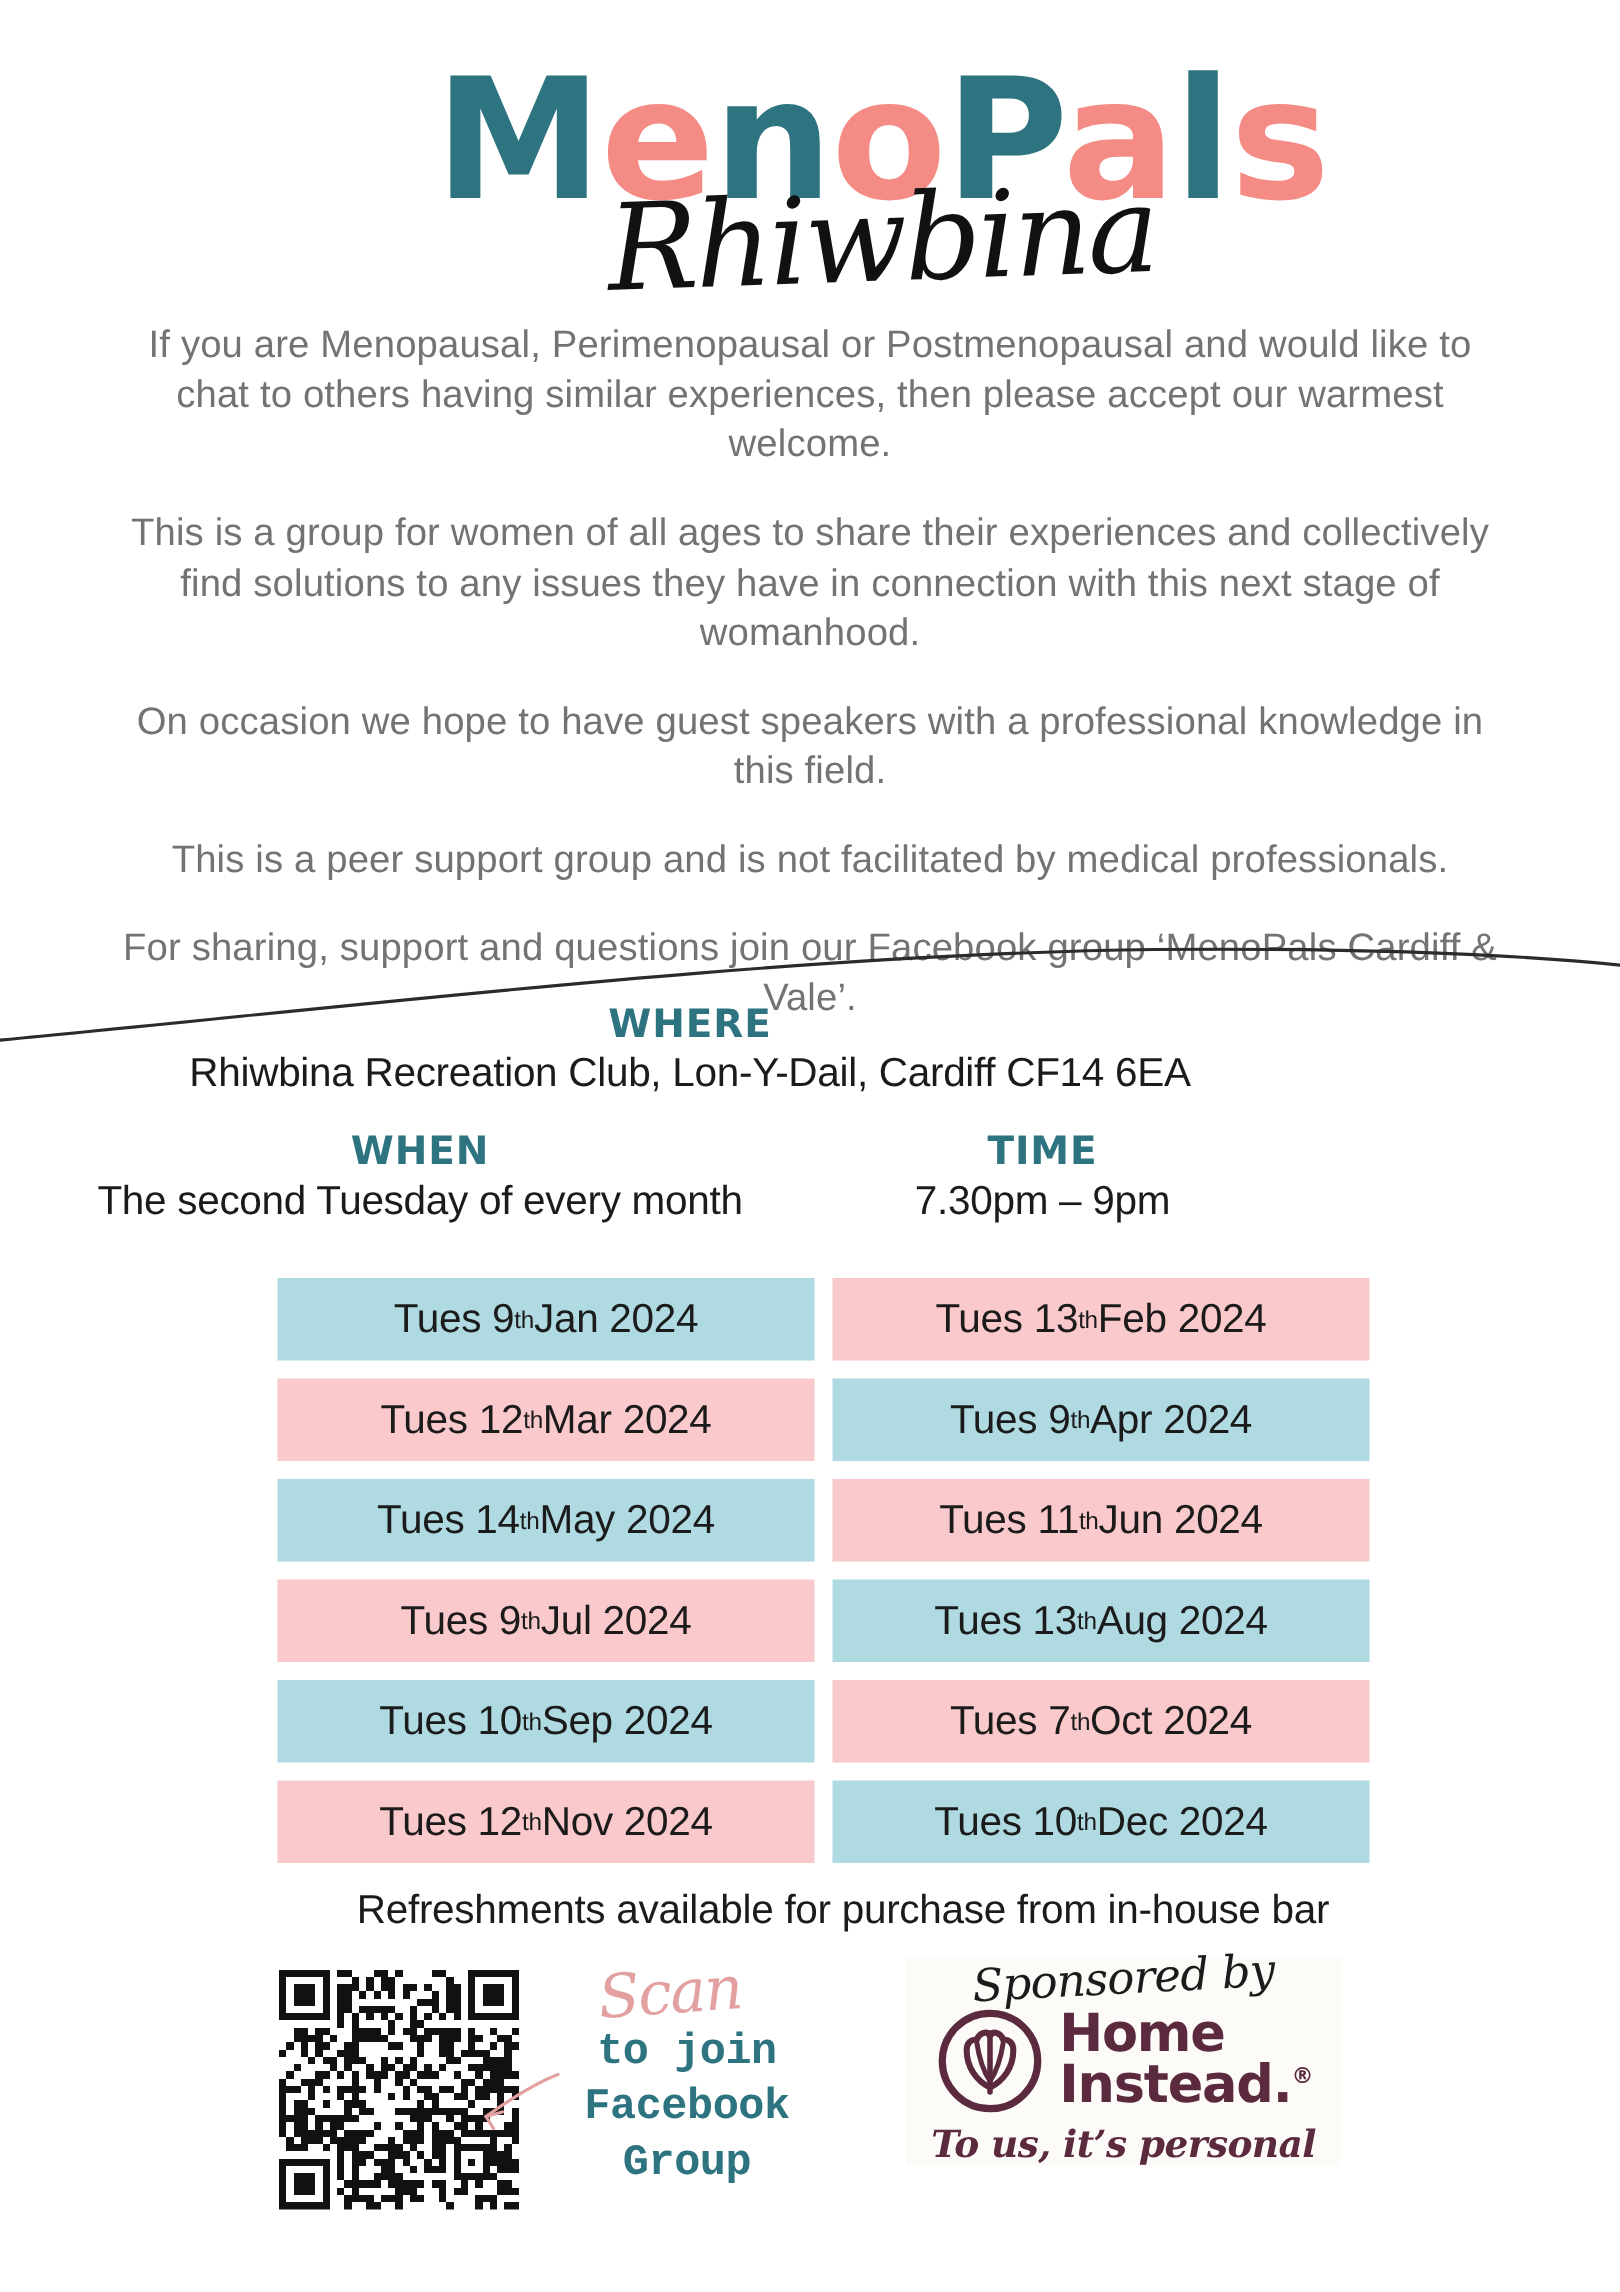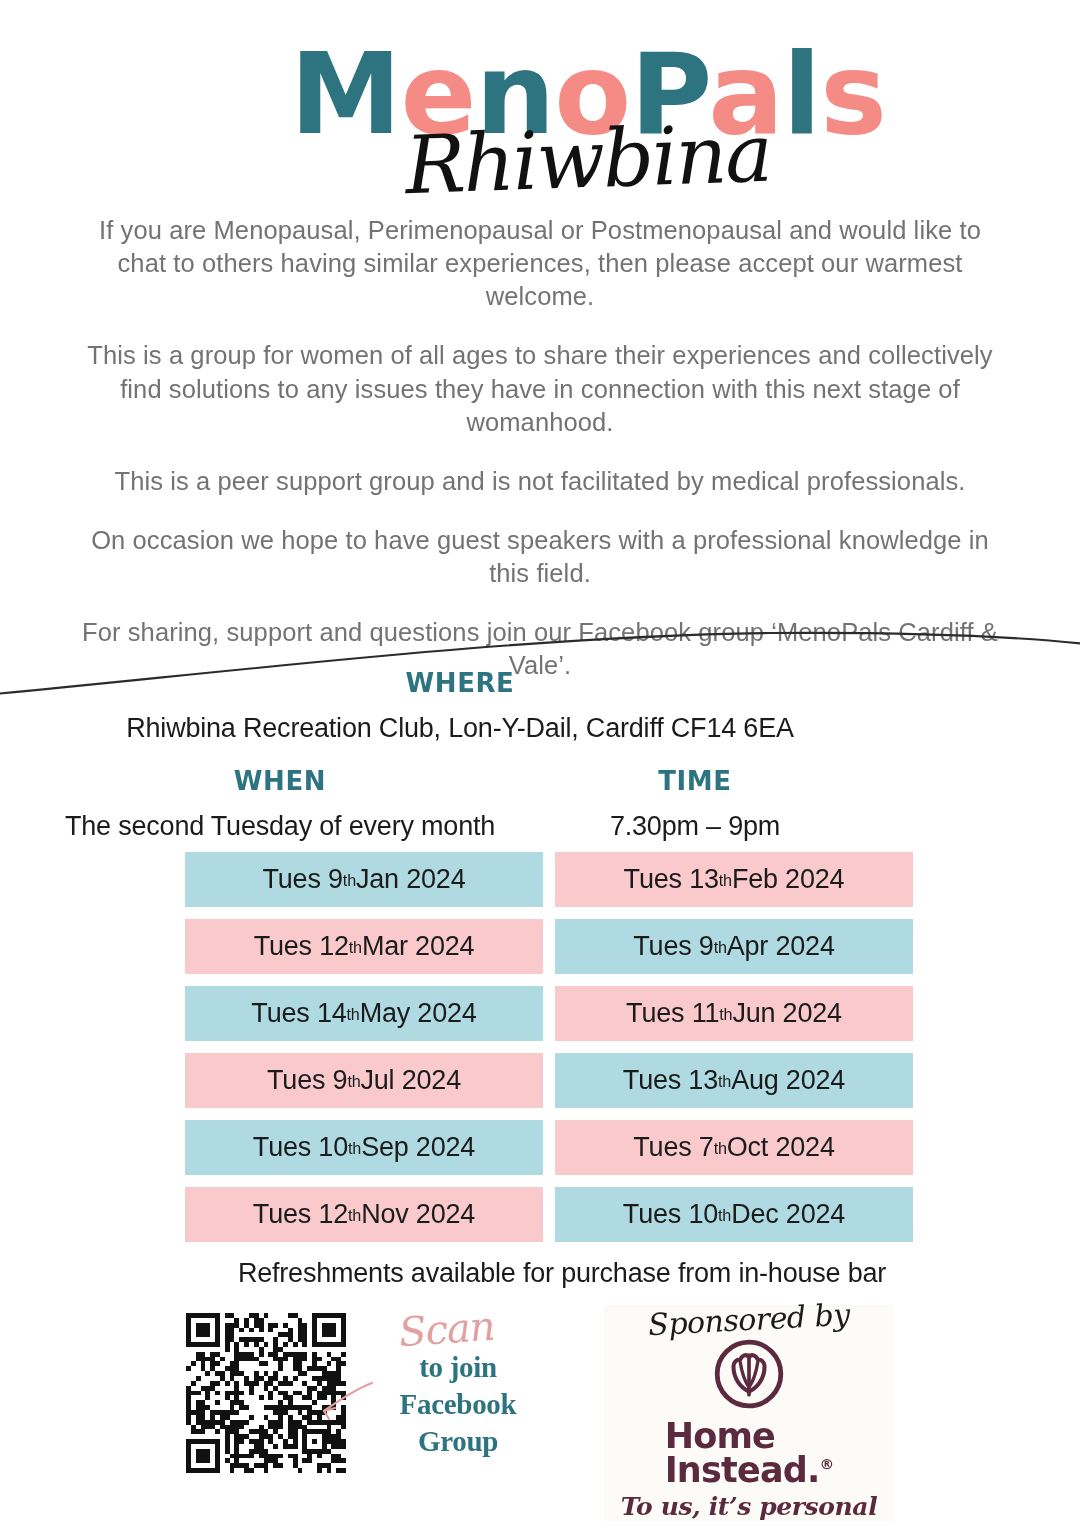--- a/index.html
+++ b/index.html
@@ -76,21 +76,21 @@
   .detail-head {
     color:#2D7480;
     font-weight:bold;
     font-size:26px;
     letter-spacing:.6px;
     font-family:"DejaVu Sans", sans-serif;
   }
   .detail-val {
     font-size:27px;
     color:#1b1b1b;
-    margin-top:15px;
+    margin-top:2px;
     letter-spacing:-.2px;
   }
   #where-block { margin-bottom:22px; }
   #when-time-row {
     display:flex;
     justify-content:center;
     align-items:flex-end;
   }
   #when-block  { width:470px; }
   #time-block  { width:360px; }
@@ -156,21 +156,21 @@
     font-style:italic;
     font-size:40px;
     color:#E2A0A0;
     letter-spacing:-1px;
     line-height:1;
     transform:rotate(-4deg);
     display:inline-block;
     margin-left:-22px;
   }
   .scan-line {
-    font-family:Liberation Serif, serif;
+    font-family:Liberation Mono, monospace;
     font-weight:bold;
     font-size:29px;
     color:#2D7480;
     line-height:1.28;
     letter-spacing:-.3px;
   }
   #scan-arrow {
     position:absolute;
     left:-50px; top:62px;
     width:70px; height:80px;
@@ -193,21 +193,20 @@
     line-height:1;
     display:block;
     transform:rotate(-3deg);
     margin-bottom:2px;
   }
   #hi-main {
     display:flex;
     align-items:center;
     justify-content:center;
     gap:9px;
-    flex-direction:column;
   }
   #hi-mark { width:74px; height:74px; flex:0 0 74px; }
   #hi-words {
     text-align:left;
     font-family:"DejaVu Sans", sans-serif;
     font-weight:bold;
     font-size:35px;
     line-height:.97;
     color:#5C2A3E;
     letter-spacing:-.8px;
@@ -228,22 +227,22 @@
 <body>
 
 <div id="logo-block">
   <div id="wordmark"><span class="t">M</span><span class="s">e</span><span class="t">n</span><span class="s">o</span><span class="t">P</span><span class="s">a</span><span class="t">l</span><span class="s">s</span></div>
   <div id="script-name">Rhiwbina</div>
 </div>
 
 <div id="intro">
   <p>If you are Menopausal, Perimenopausal or Postmenopausal and would like to chat to others having similar experiences, then please accept our warmest welcome.</p>
   <p>This is a group for women of all ages to share their experiences and collectively find solutions to any issues they have in connection with this next stage of womanhood.</p>
+  <p>On occasion we hope to have guest speakers with a professional knowledge in this field.</p>
   <p>This is a peer support group and is not facilitated by medical professionals.</p>
-  <p>On occasion we hope to have guest speakers with a professional knowledge in this field.</p>
   <p>For sharing, support and questions join our Facebook group ‘MenoPals Cardiff &amp; Vale’.</p>
 </div>
 
 <svg id="curve-divider" viewBox="0 0 1080 80" preserveAspectRatio="none">
   <path d="M -6 76 C 230 54, 520 18, 770 15 C 900 14, 1010 18, 1086 26" fill="none" stroke="#2b2b2b" stroke-width="2.1"></path>
 </svg>
 
 <div id="details">
   <div id="where-block">
     <div class="detail-head">WHERE</div>

